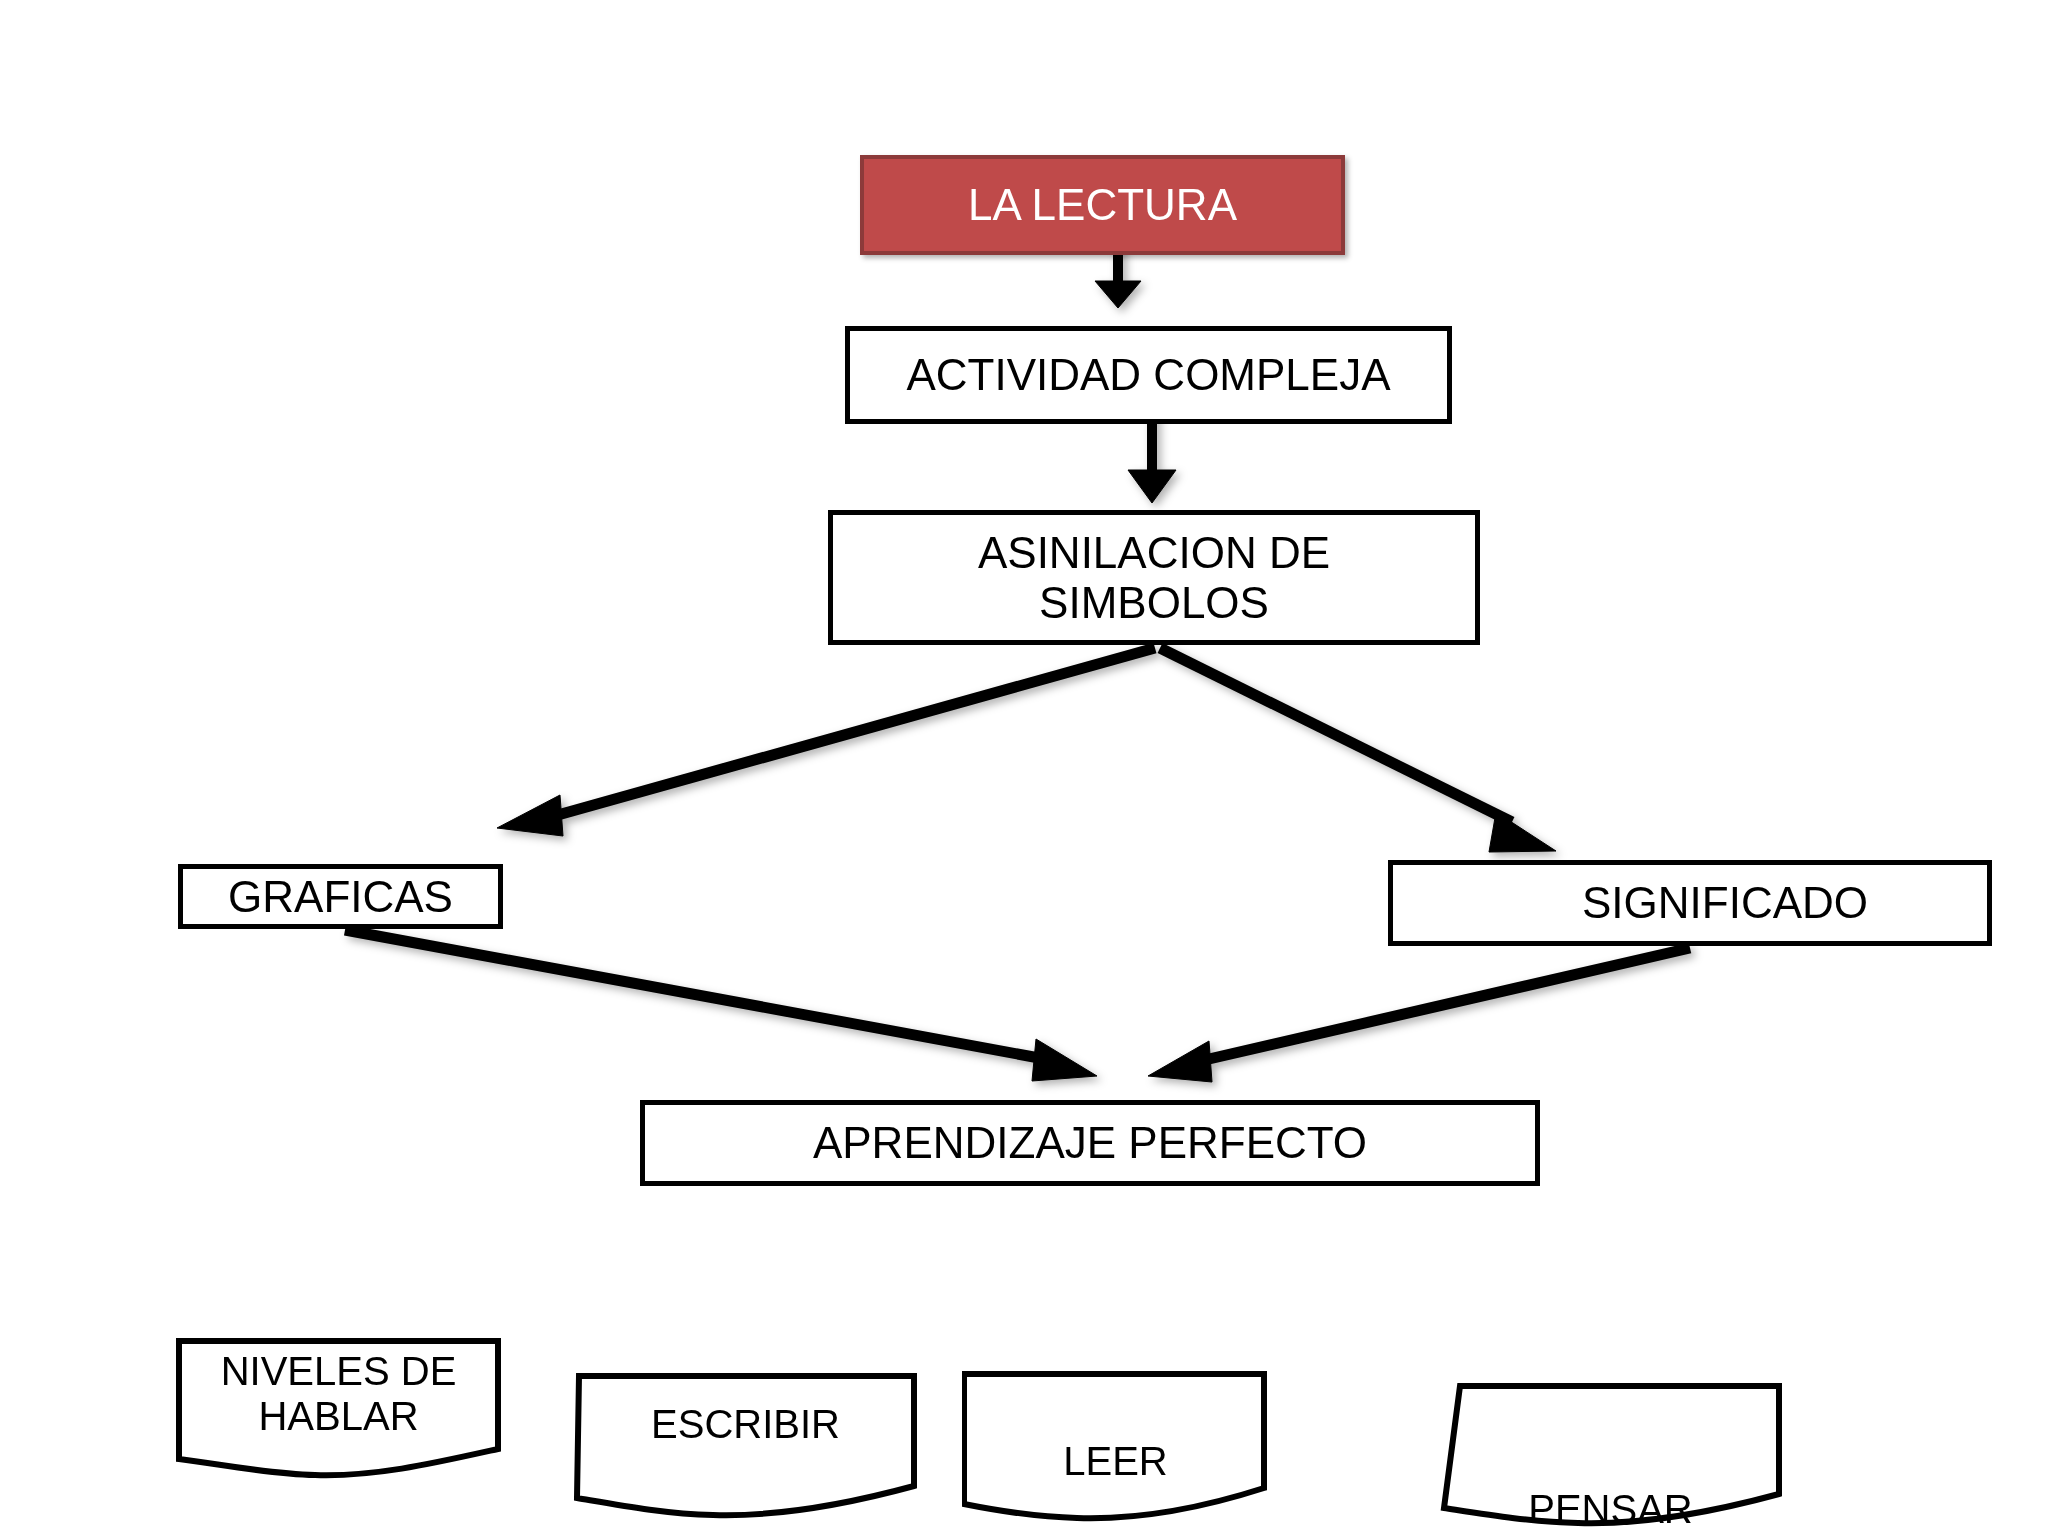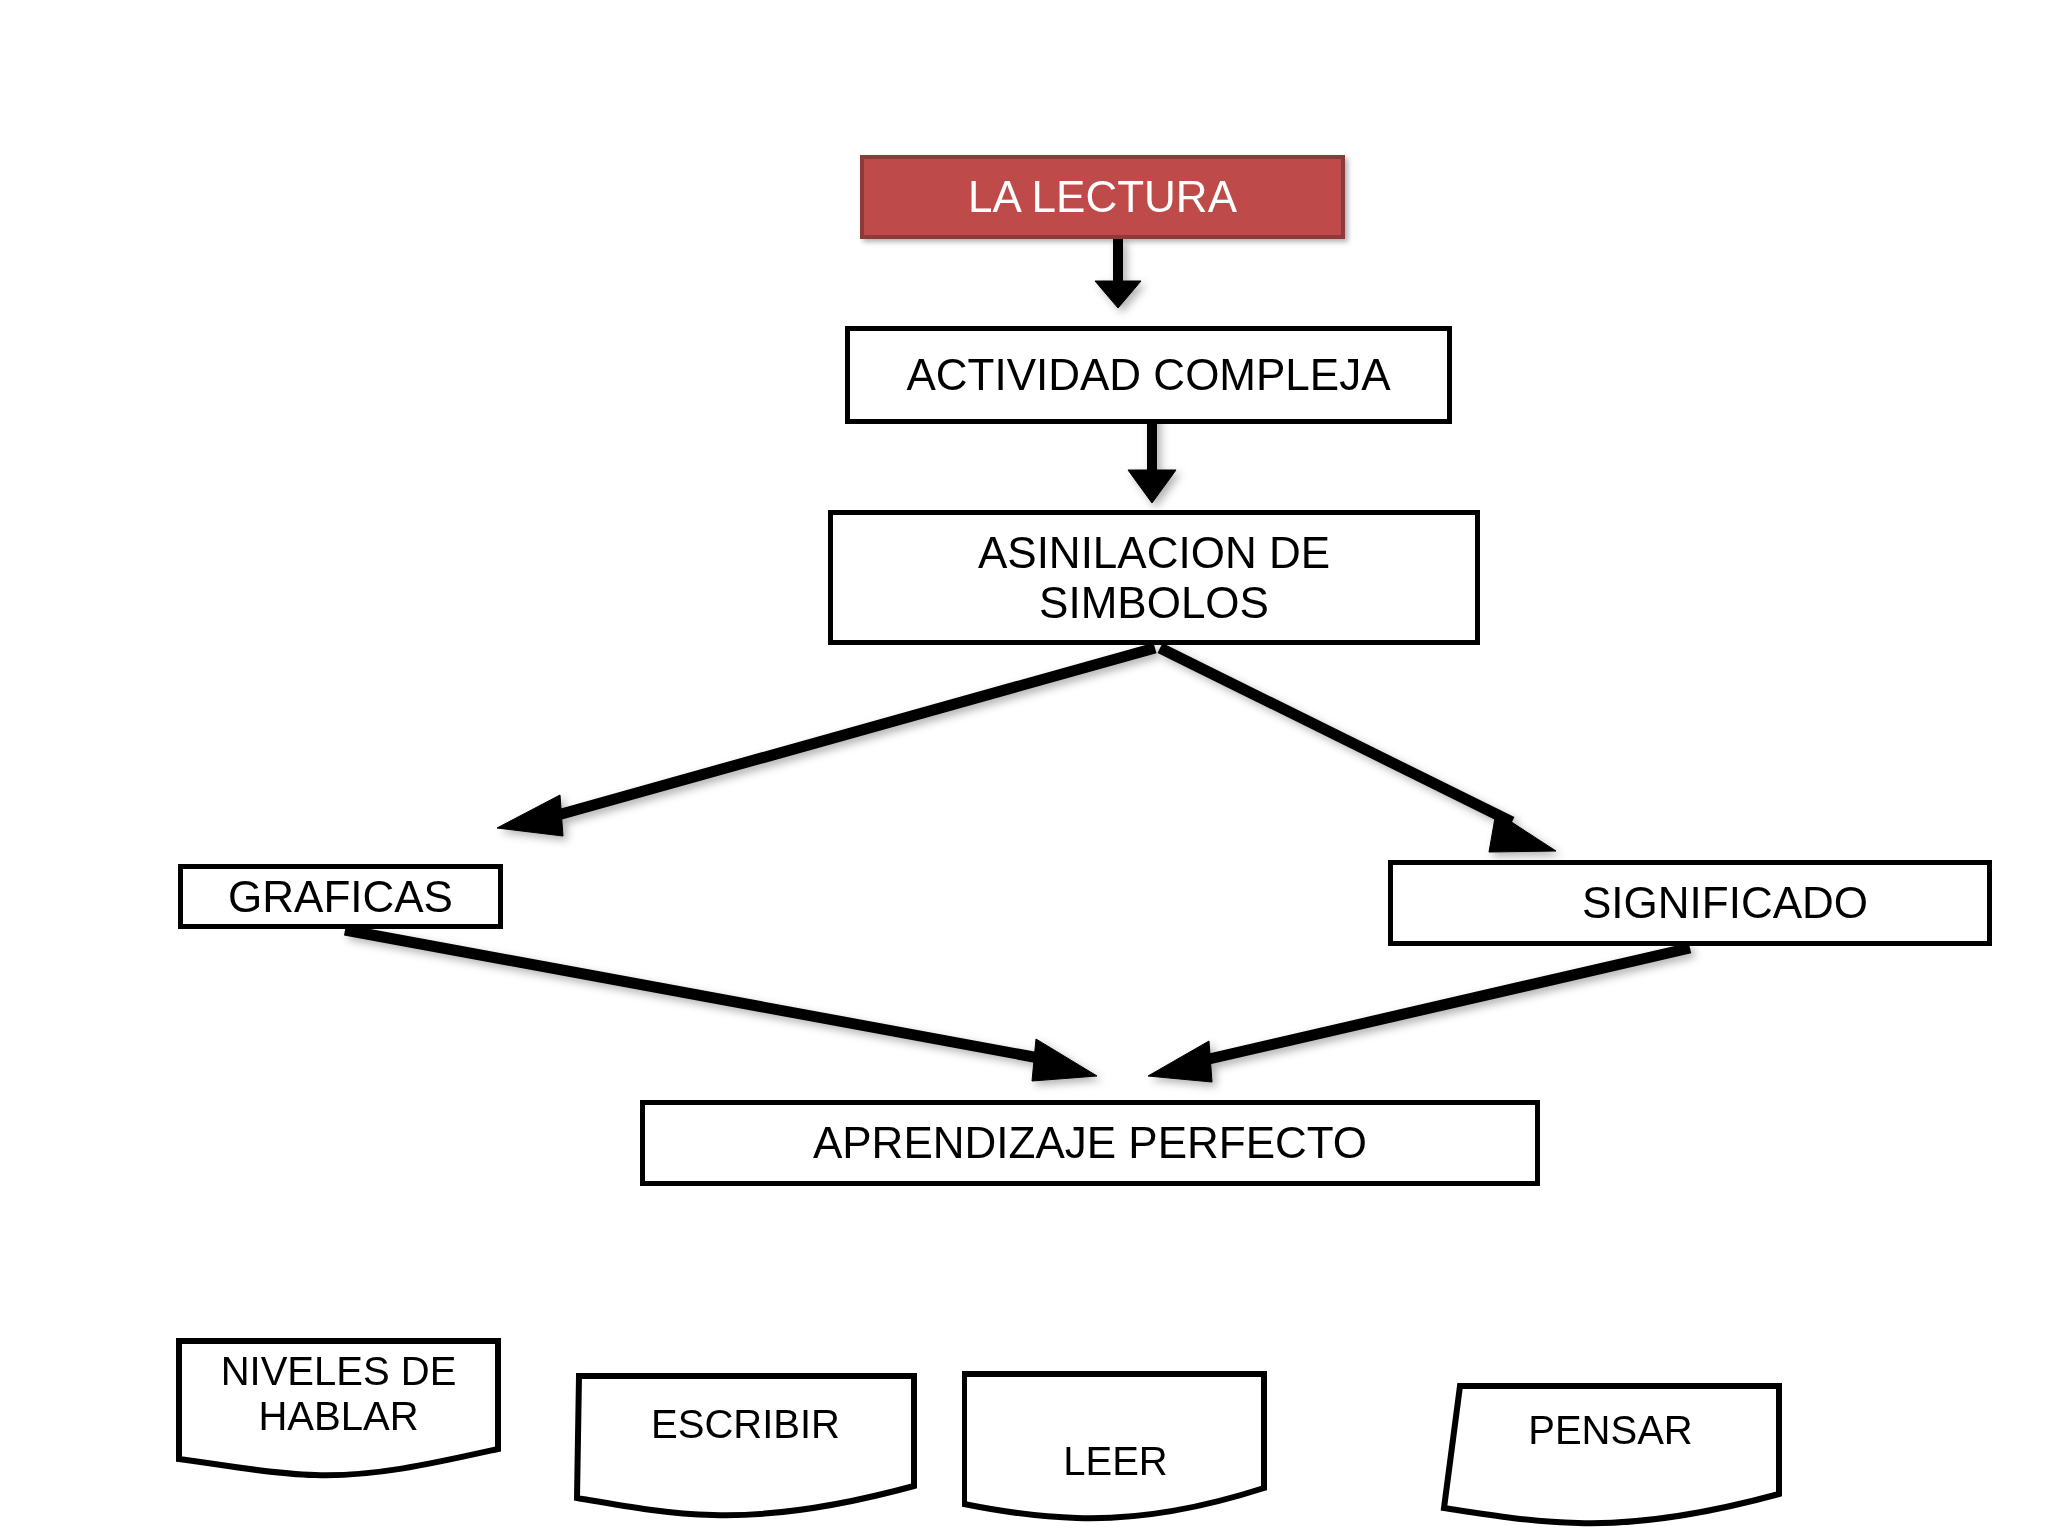--- a/index.html
+++ b/index.html
@@ -111,21 +111,21 @@
         <line x1="1690" y1="948" x2="1196" y2="1062" stroke-width="11"></line>
         <polygon points="1148,1076 1209,1041 1212,1082"></polygon>
       </g>
     </g>
 
     <g>
       <path d="M1170 608 L1152 634 L1193 630" fill="none" stroke="#5B9BD5" stroke-width="5" stroke-linecap="round" stroke-linejoin="round"></path>
     </g>
   </svg>
 
-  <div class="node title-node" style="left:860px; top:155px; width:485px; height:84px; font-size:44px;">
+  <div class="node title-node" style="left:860px; top:155px; width:485px; height:100px; font-size:44px;">
     <span class="label">LA LECTURA</span>
   </div>
 
   <div class="node rect" style="left:845px; top:302px; width:607px; height:98px; font-size:44px;margin-top:24px;">
     <span class="label">ACTIVIDAD COMPLEJA</span>
   </div>
 
   <div class="node rect" style="left:828px; top:510px; width:652px; height:135px; font-size:44px;">
     <span class="label">ASINILACION DE
 SIMBOLOS</span>
@@ -158,20 +158,20 @@
     <span class="label">ESCRIBIR</span>
   </div>
 
   <div class="node wavy" style="left:962px; top:1370px; width:307px; height:155px; font-size:40px; align-items:center; padding-top:28px;">
     <svg class="wavy-shape" viewBox="0 0 307 155" preserveAspectRatio="none">
       <path d="M2 4 L302 4 L302 118 C240 138 175 150 115 148 C72 147 32 140 2 134 Z" fill="#ffffff" stroke="#000000" stroke-width="6" vector-effect="non-scaling-stroke"></path>
     </svg>
     <span class="label">LEER</span>
   </div>
 
-  <div class="node wavy" style="left:1438px; top:1382px; width:345px; height:150px; font-size:40px; align-items:flex-start; padding-top:26px;">
+  <div class="node wavy" style="left:1438px; top:1382px; width:345px; height:150px; font-size:40px; align-items:flex-end; padding-top:26px;">
     <svg class="wavy-shape" viewBox="0 0 345 150" preserveAspectRatio="none">
       <path d="M22 4 L341 4 L341 112 C275 130 205 143 140 141 C92 140 45 132 6 126 Z" fill="#ffffff" stroke="#000000" stroke-width="6" vector-effect="non-scaling-stroke"></path>
     </svg>
     <span class="label">PENSAR</span>
   </div>
 
 </div>
 
 </body></html>

